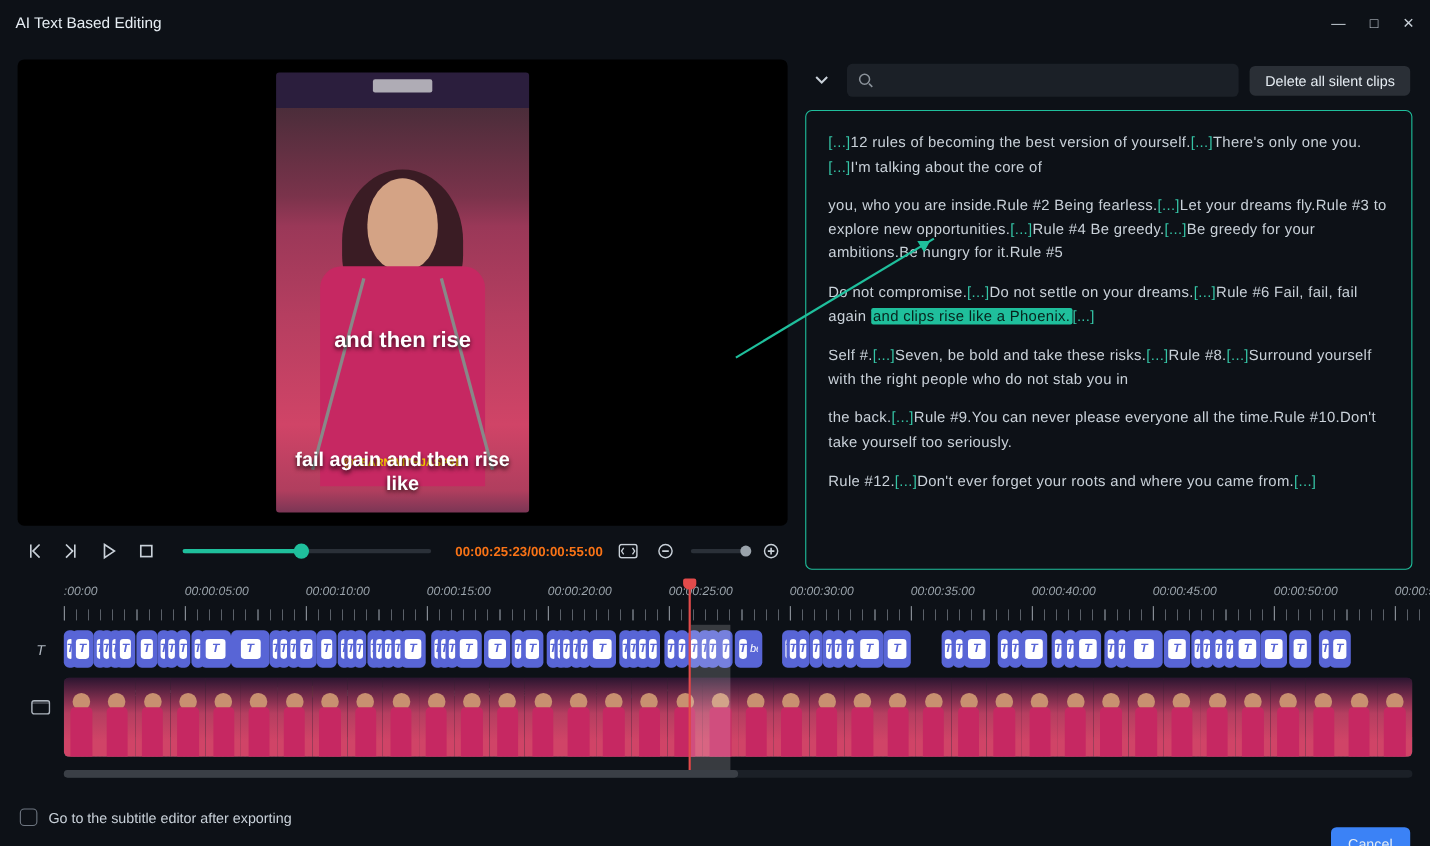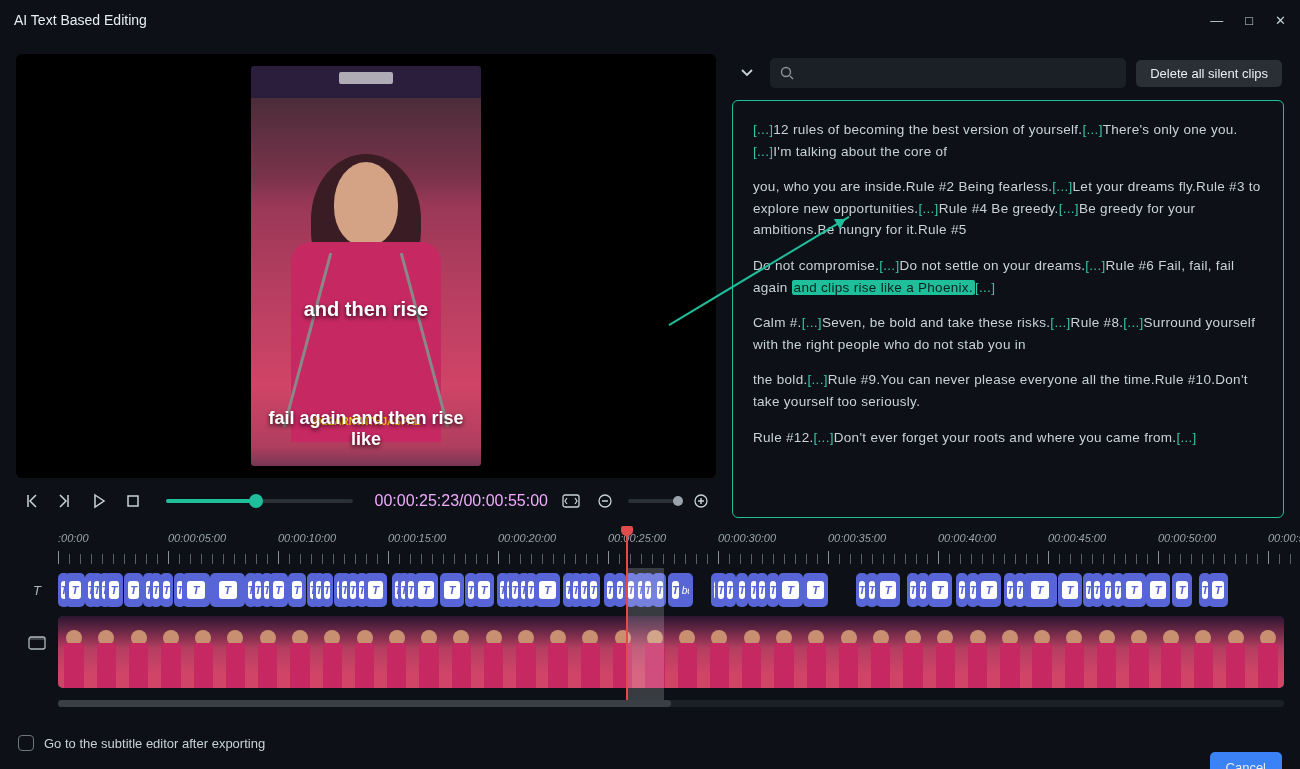--- a/index.html
+++ b/index.html
@@ -53,21 +53,21 @@
     color:#fff; font-size:18px; font-weight:600; text-shadow:0 2px 4px rgba(0,0,0,.8);
   }
   .player-bar{
     height:40px; display:flex; align-items:center; gap:12px;
     padding: 6px 4px 0 4px;
   }
   .pbtn{ width:22px;height:22px; display:flex; align-items:center;justify-content:center; color:#c9d1d9; cursor:pointer;}
   .scrubber{flex:1; height:4px; background:#2a3038; border-radius:2px; position:relative; margin:0 10px;}
   .scrubber .fill{position:absolute;left:0;top:0;bottom:0;width:48%; background:#1fbf9c; border-radius:2px;}
   .scrubber .knob{position:absolute; left:48%; top:50%; transform:translate(-50%,-50%); width:14px;height:14px; border-radius:50%; background:#1fbf9c;}
-  .ptime{ color:#f0abfc; font-size:16px; white-space:nowrap; }
+  .ptime{ color:#f97316; font-size:12px; white-space:nowrap;font-weight:bold; }
   .volbar{width:50px;height:4px;background:#2a3038;border-radius:2px; position:relative;}
   .volbar .vk{position:absolute;right:0;top:50%;transform:translate(50%,-50%);width:10px;height:10px;border-radius:50%;background:#9aa3ab;}
 
   .text-pane{flex:1; display:flex; flex-direction:column;}
   .tp-top{display:flex;gap:10px; align-items:center; padding:4px 2px 12px 2px;}
   .collapse-btn{width:26px;height:26px;display:flex;align-items:center;justify-content:center; color:#c9d1d9; cursor:pointer;}
   .search-box{
     flex:1; background:#1b2027; border-radius:5px; height:30px;
     display:flex; align-items:center; padding:0 10px; gap:8px; color:#6e7681;
   }
@@ -266,22 +266,22 @@
             <circle cx="6" cy="6" r="4.5" fill="none" stroke="#8b929a" stroke-width="1.4"></circle>
             <path d="M10 10l3 3" stroke="#8b929a" stroke-width="1.4"></path>
           </svg>
       </div>
       <button class="del-silent">Delete all silent clips</button>
     </div>
     <div class="transcript-box">
       <p><span class="gap">[...]</span><span>12 rules of becoming the best version of yourself.</span><span class="gap">[...]</span><span>There's only one you.</span><span class="gap">[...]</span><span>I'm talking about the core of</span></p>
       <p><span>you, who you are inside.Rule #2 Being fearless.</span><span class="gap">[...]</span><span>Let your dreams fly.Rule #3  to explore new opportunities.</span><span class="gap">[...]</span><span>Rule #4 Be greedy.</span><span class="gap">[...]</span><span>Be greedy for your ambitions.Be hungry for it.Rule #5</span></p>
       <p><span> Do not compromise.</span><span class="gap">[...]</span><span>Do not settle on your dreams.</span><span class="gap">[...]</span><span>Rule #6 Fail, fail, fail again </span><span class="hlt">and clips rise like a Phoenix.</span><span class="gap">[...]</span></p>
-      <p><span>Calm #.</span><span class="gap">[...]</span><span>Seven, be bold and take these risks.</span><span class="gap">[...]</span><span>Rule #8.</span><span class="gap">[...]</span><span>Surround yourself with the right people who do not stab you in</span></p>
-      <p><span> the bold.</span><span class="gap">[...]</span><span>Rule #9.You can never please everyone all the time.Rule #10.Don't take yourself too seriously.</span></p>
+      <p><span>Self #.</span><span class="gap">[...]</span><span>Seven, be bold and take these risks.</span><span class="gap">[...]</span><span>Rule #8.</span><span class="gap">[...]</span><span>Surround yourself with the right people who do not stab you in</span></p>
+      <p><span> the back.</span><span class="gap">[...]</span><span>Rule #9.You can never please everyone all the time.Rule #10.Don't take yourself too seriously.</span></p>
       <p><span> Rule #12.</span><span class="gap">[...]</span><span>Don't ever forget your roots and where you came from.</span><span class="gap">[...]</span></p>
     </div>
   </div>
 </div>
 
 <div class="annot-arrow"></div>
 
 <div class="timeline">
   <div class="ruler" id="ruler">
       <div class="tick">

